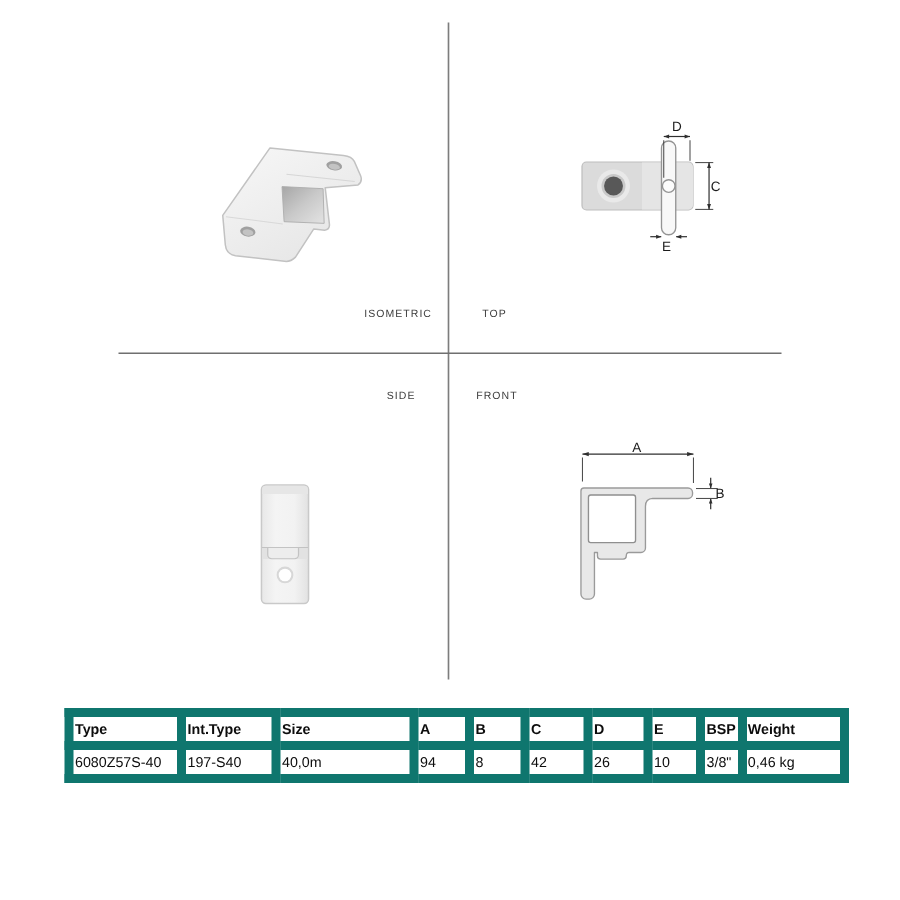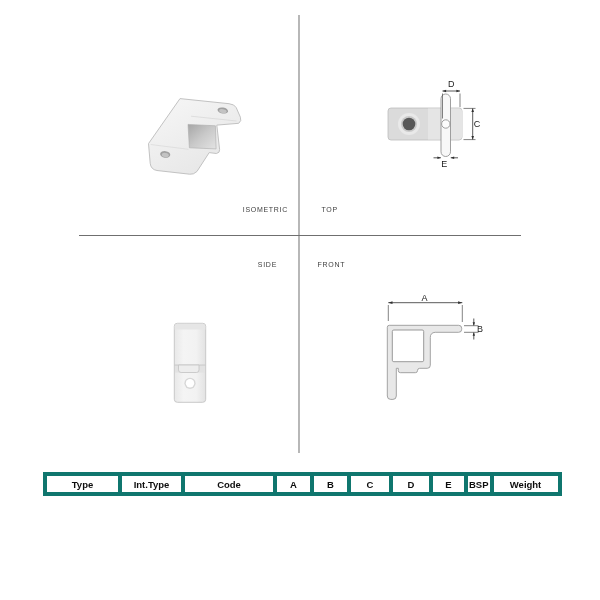--- a/index.html
+++ b/index.html
@@ -4,21 +4,21 @@
 <style>
   html,body{margin:0;padding:0;background:#fff;}
   .canvas{position:relative;width:600px;height:600px;background:#ffffff;overflow:hidden;
           font-family:"Liberation Sans",sans-serif;}
   svg.drawing{position:absolute;left:0;top:0;}
   .view-label{position:absolute;font-size:7px;letter-spacing:0.7px;color:#3d3d3d;white-space:nowrap;}
   .dim-label{position:absolute;font-size:9px;color:#1b1b1b;transform:translate(-50%,-50%);
              font-weight:500;white-space:nowrap;}
   table.spec{position:absolute;left:43px;top:472px;border-collapse:collapse;table-layout:fixed;
              font-family:"Liberation Sans",sans-serif;border:1.5px solid #161616;}
-  table.spec th,table.spec td{border:4px solid #0f766e;text-align:center;vertical-align:middle;
+  table.spec th,table.spec td{border:6px solid #0f766e;text-align:left;vertical-align:middle;
              padding:0 1px;font-size:9.5px;height:16px;white-space:nowrap;overflow:hidden;color:#0d0d0d;}
   table.spec th{font-weight:bold;}
 </style>
 </head>
 <body>
 
 <div class="canvas">
 
   <svg class="drawing" width="600" height="600" viewBox="0 0 600 600">
     <defs>
@@ -155,25 +155,37 @@
         <col style="width:42px">
       <col style="width:40px">
         <col style="width:35px">
         <col style="width:25px">
       <col style="width:68px">
     </colgroup>
     <tbody>
         <tr>
       <th>Type</th>
       <th>Int.Type</th>
-      <th>Code</th>
+      <th>Size</th>
       <th>A</th>
       <th>B</th>
       <th>C</th>
       <th>D</th>
       <th>E</th>
       <th>BSP</th>
       <th>Weight</th>
     </tr>
+    <tr>
+      <td>6080Z57S-40</td>
+      <td>197-S40</td>
+      <td>40,0m</td>
+      <td>94</td>
+      <td>8</td>
+      <td>42</td>
+      <td>26</td>
+      <td>10</td>
+      <td>3/8"</td>
+      <td>0,46 kg</td>
+    </tr>
   </tbody>
     </table>
 
 </div>
 
 </body></html>

